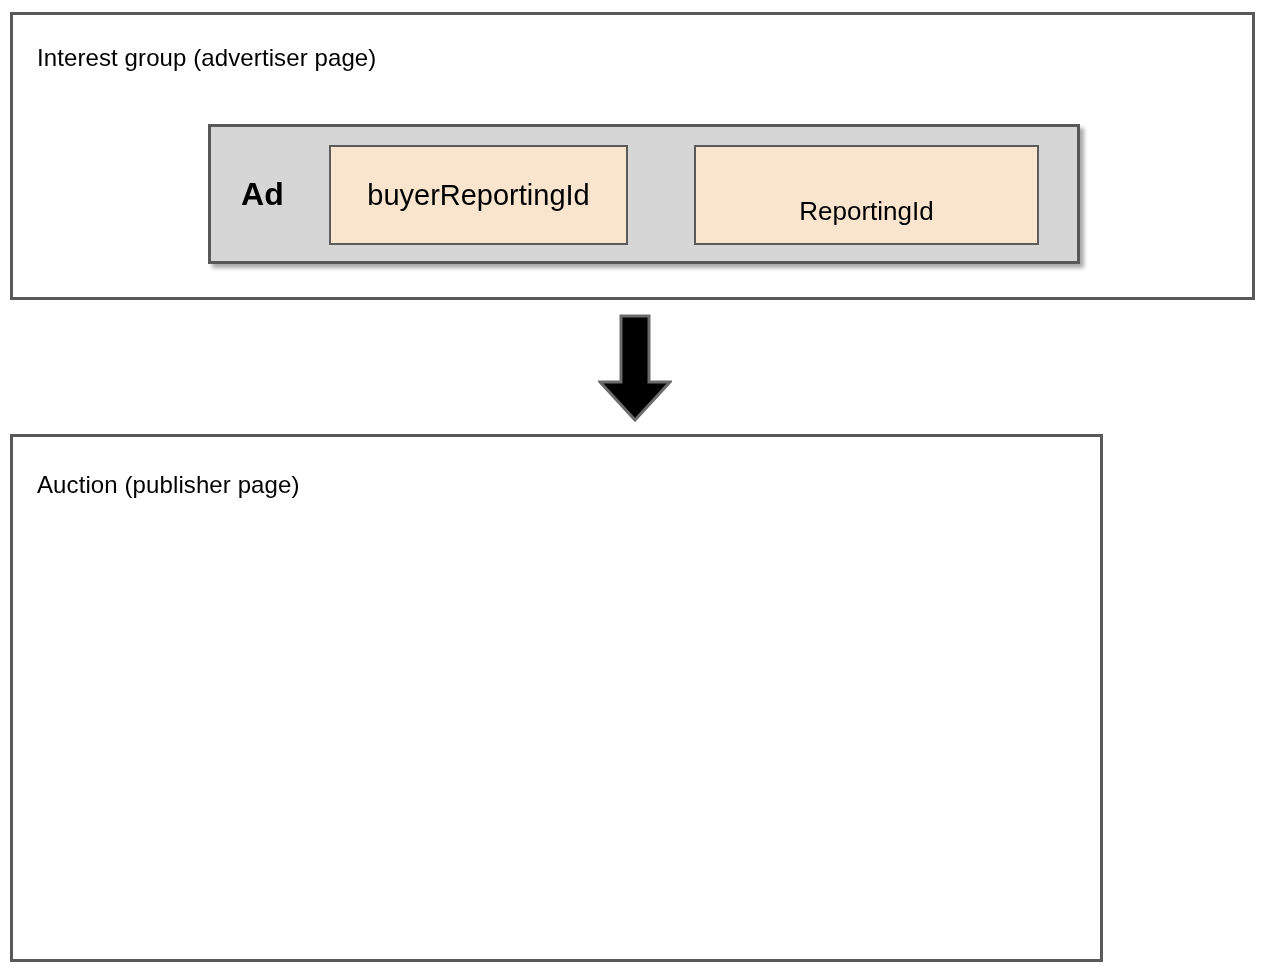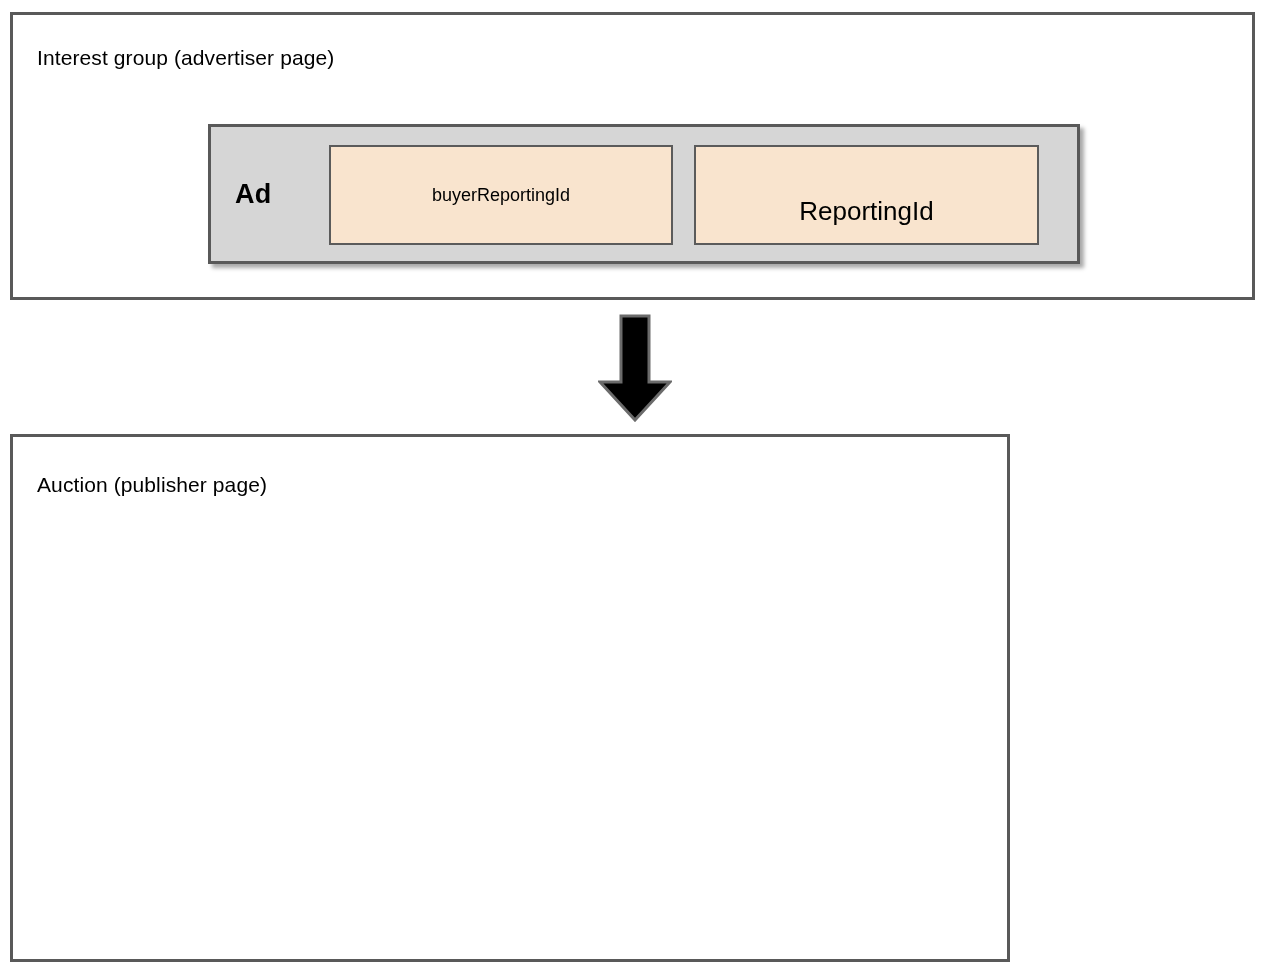--- a/index.html
+++ b/index.html
@@ -22,25 +22,25 @@
   }
 
   
   .frame {
     position: absolute;
     box-sizing: border-box;
     background: #ffffff;
     border: 3px solid #595959;
   }
   #frame-top   { left: 10px;  top: 12px;  width: 1245px; height: 288px; }
-  #frame-bottom{ left: 10px;  top: 434px; width: 1000px; height: 528px; }
+  #frame-bottom{ left: 10px;  top: 434px; width: 1093px; height: 528px; }
 
   .frame-title {
     position: absolute;
-    font-size: 21px;
+    font-size: 24px;
     line-height: 36px;
     letter-spacing: 0.1px;
     color: #000000;
     white-space: nowrap;
   }
   #title-top    { left: 24px; top: 25px; }
   #title-bottom { left: 24px; top: 30px; }
 
   
   .box {
@@ -59,31 +59,31 @@
     justify-content: center;
     text-align: center;
   }
 
   
   #ad-group {
     left: 195px; top: 109px; width: 872px; height: 140px;
   }
   #ad-label {
     position: absolute;
-    left: 24px; top: 0;
+    left: 30px; top: 0;
     height: 134px;
     display: flex; align-items: center;
-    font-size: 27px;
+    font-size: 32px;
     font-weight: bold;
     letter-spacing: 0.2px;
   }
   #ad-peach-1 {
     position: absolute;
-    left: 118px; top: 18px; width: 344px; height: 100px;
-    font-size: 18px;
+    left: 118px; top: 18px; width: 299px; height: 100px;
+    font-size: 29px;
   }
   #ad-peach-2 {
     position: absolute;
     left: 483px; top: 18px; width: 345px; height: 100px;
     font-size: 26px;
     line-height: 33px;
   }
 
   
   #flow-arrow {

